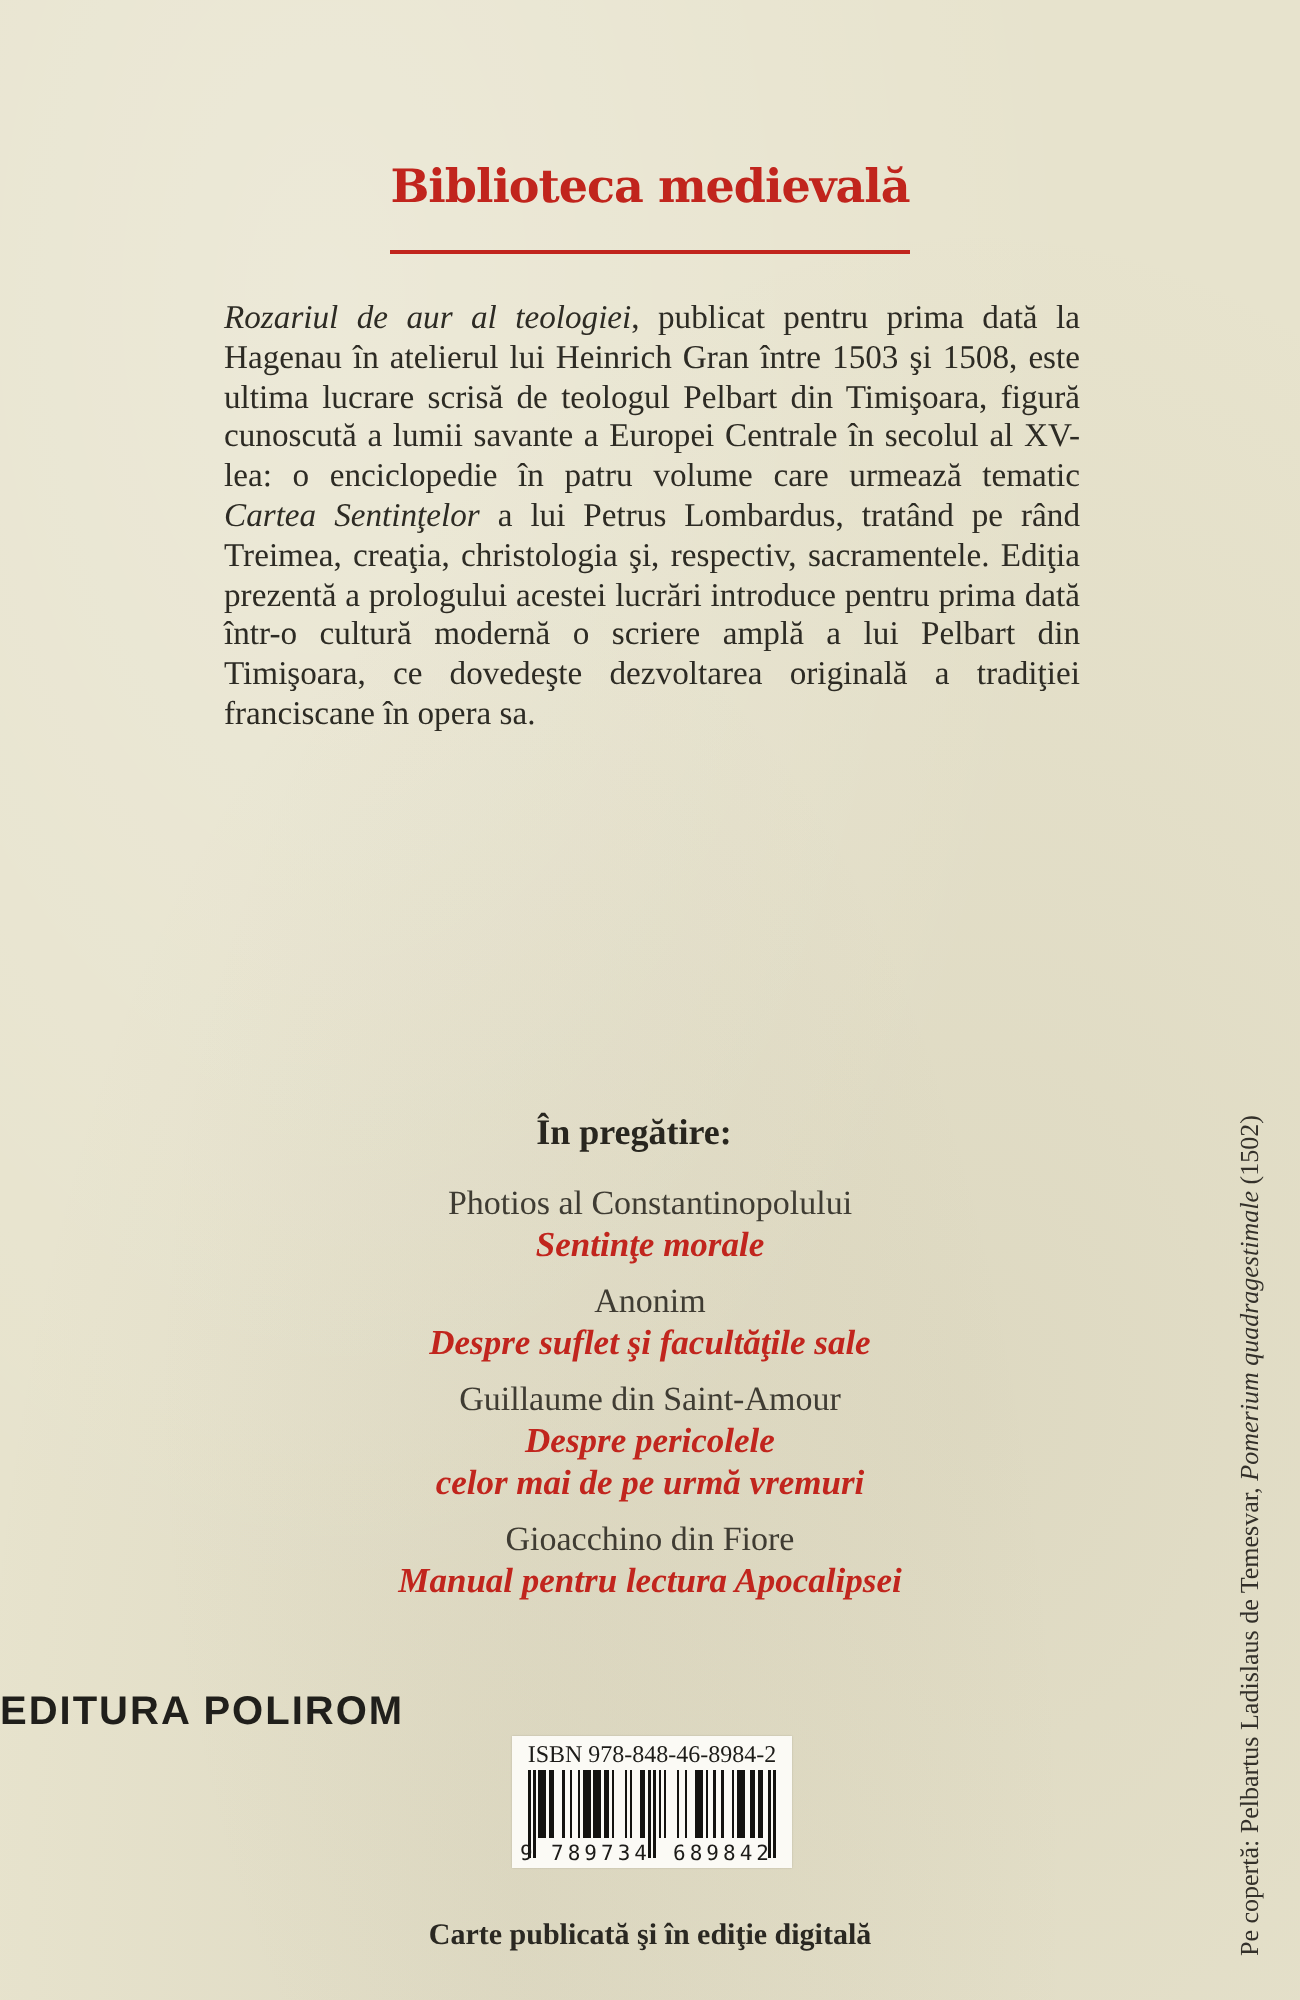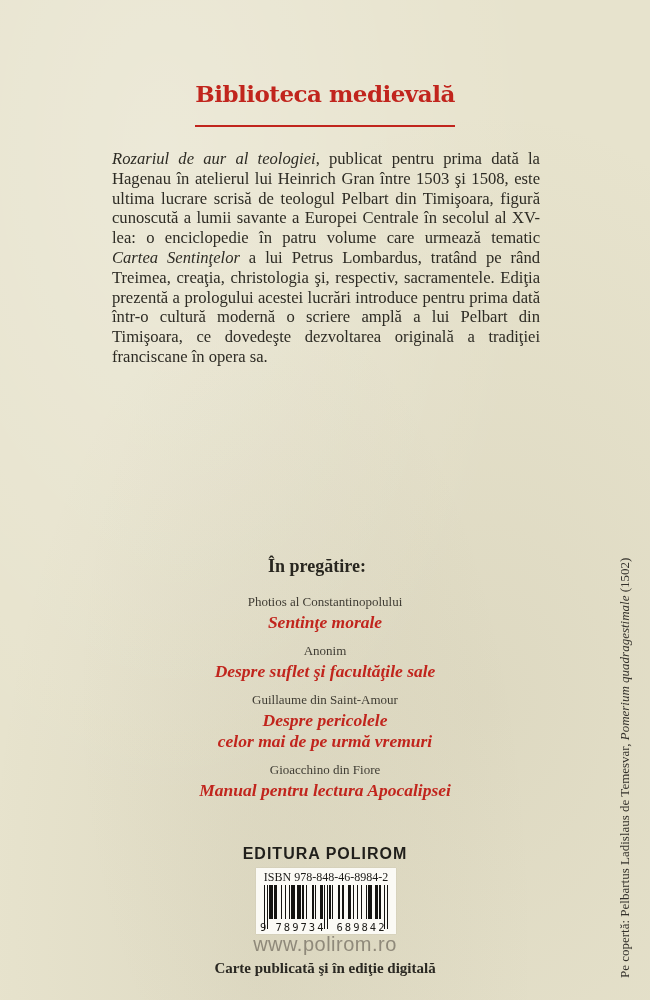--- a/index.html
+++ b/index.html
@@ -22,30 +22,30 @@
   
   .description{
     position:absolute;top:149px;left:112px;width:428px;margin:0;
     font-size:16.6px;line-height:19.8px;text-align:justify;color:#2d2b24;
   }
   .description i{font-style:italic;}
   
   .upcoming{position:absolute;top:556px;left:0;width:100%;text-align:center;}
   .upcoming-heading{margin:0 16px 14px 0;font-size:18px;font-weight:bold;color:#28261f;}
   .entry{margin-bottom:7px;}
-  .entry .author{font-size:13px;line-height:21px;color:#3f3c33;}
+  .entry .author{font-size:17px;line-height:21px;color:#3f3c33;}
   .entry .title{
     font-size:17.5px;line-height:21px;font-weight:bold;font-style:italic;
     color:#c1251d;white-space:pre-line;
   }
   
   .publisher-name{
-    position:absolute;top:845px;left:0;width:100%;text-align:center;
+    position:absolute;top:845px;left:0;width:100%;
     font-family:"Liberation Sans",sans-serif;font-weight:bold;
-    font-size:16px;letter-spacing:1px;color:#201f1b;
+    font-size:20px;letter-spacing:1px;color:#201f1b;
   }
   .barcode-box{
     position:absolute;top:868px;left:256px;width:140px;height:66px;
     background:#fbfaf5;box-shadow:0 0 1px rgba(0,0,0,.15);
   }
   .isbn-label{
     position:absolute;top:2px;left:0;width:100%;text-align:center;
     font-size:12px;color:#1c1b18;white-space:nowrap;
   }
   .bars{position:absolute;top:17px;left:8px;right:8px;height:44px;}
@@ -158,21 +158,20 @@
           <rect x="94" y="0" width="1" height="44" fill="#141310"></rect>
         </svg>
       </div>
     <div class="barcode-digits">
       <span class="first">9</span>
       <span class="group">789734</span>
       <span class="group">689842</span>
     </div>
   </div>
 
-  <div class="website">www.polirom.ro</div>
 
   <div class="digital-note">Carte publicată şi în ediţie digitală</div>
 
   <div class="spine-credit">
     <span>Pe copertă: Pelbartus Ladislaus de Temesvar, </span><i>Pomerium quadragestimale</i><span> (1502)</span>
   </div>
 
 </div>
 
 </body></html>

